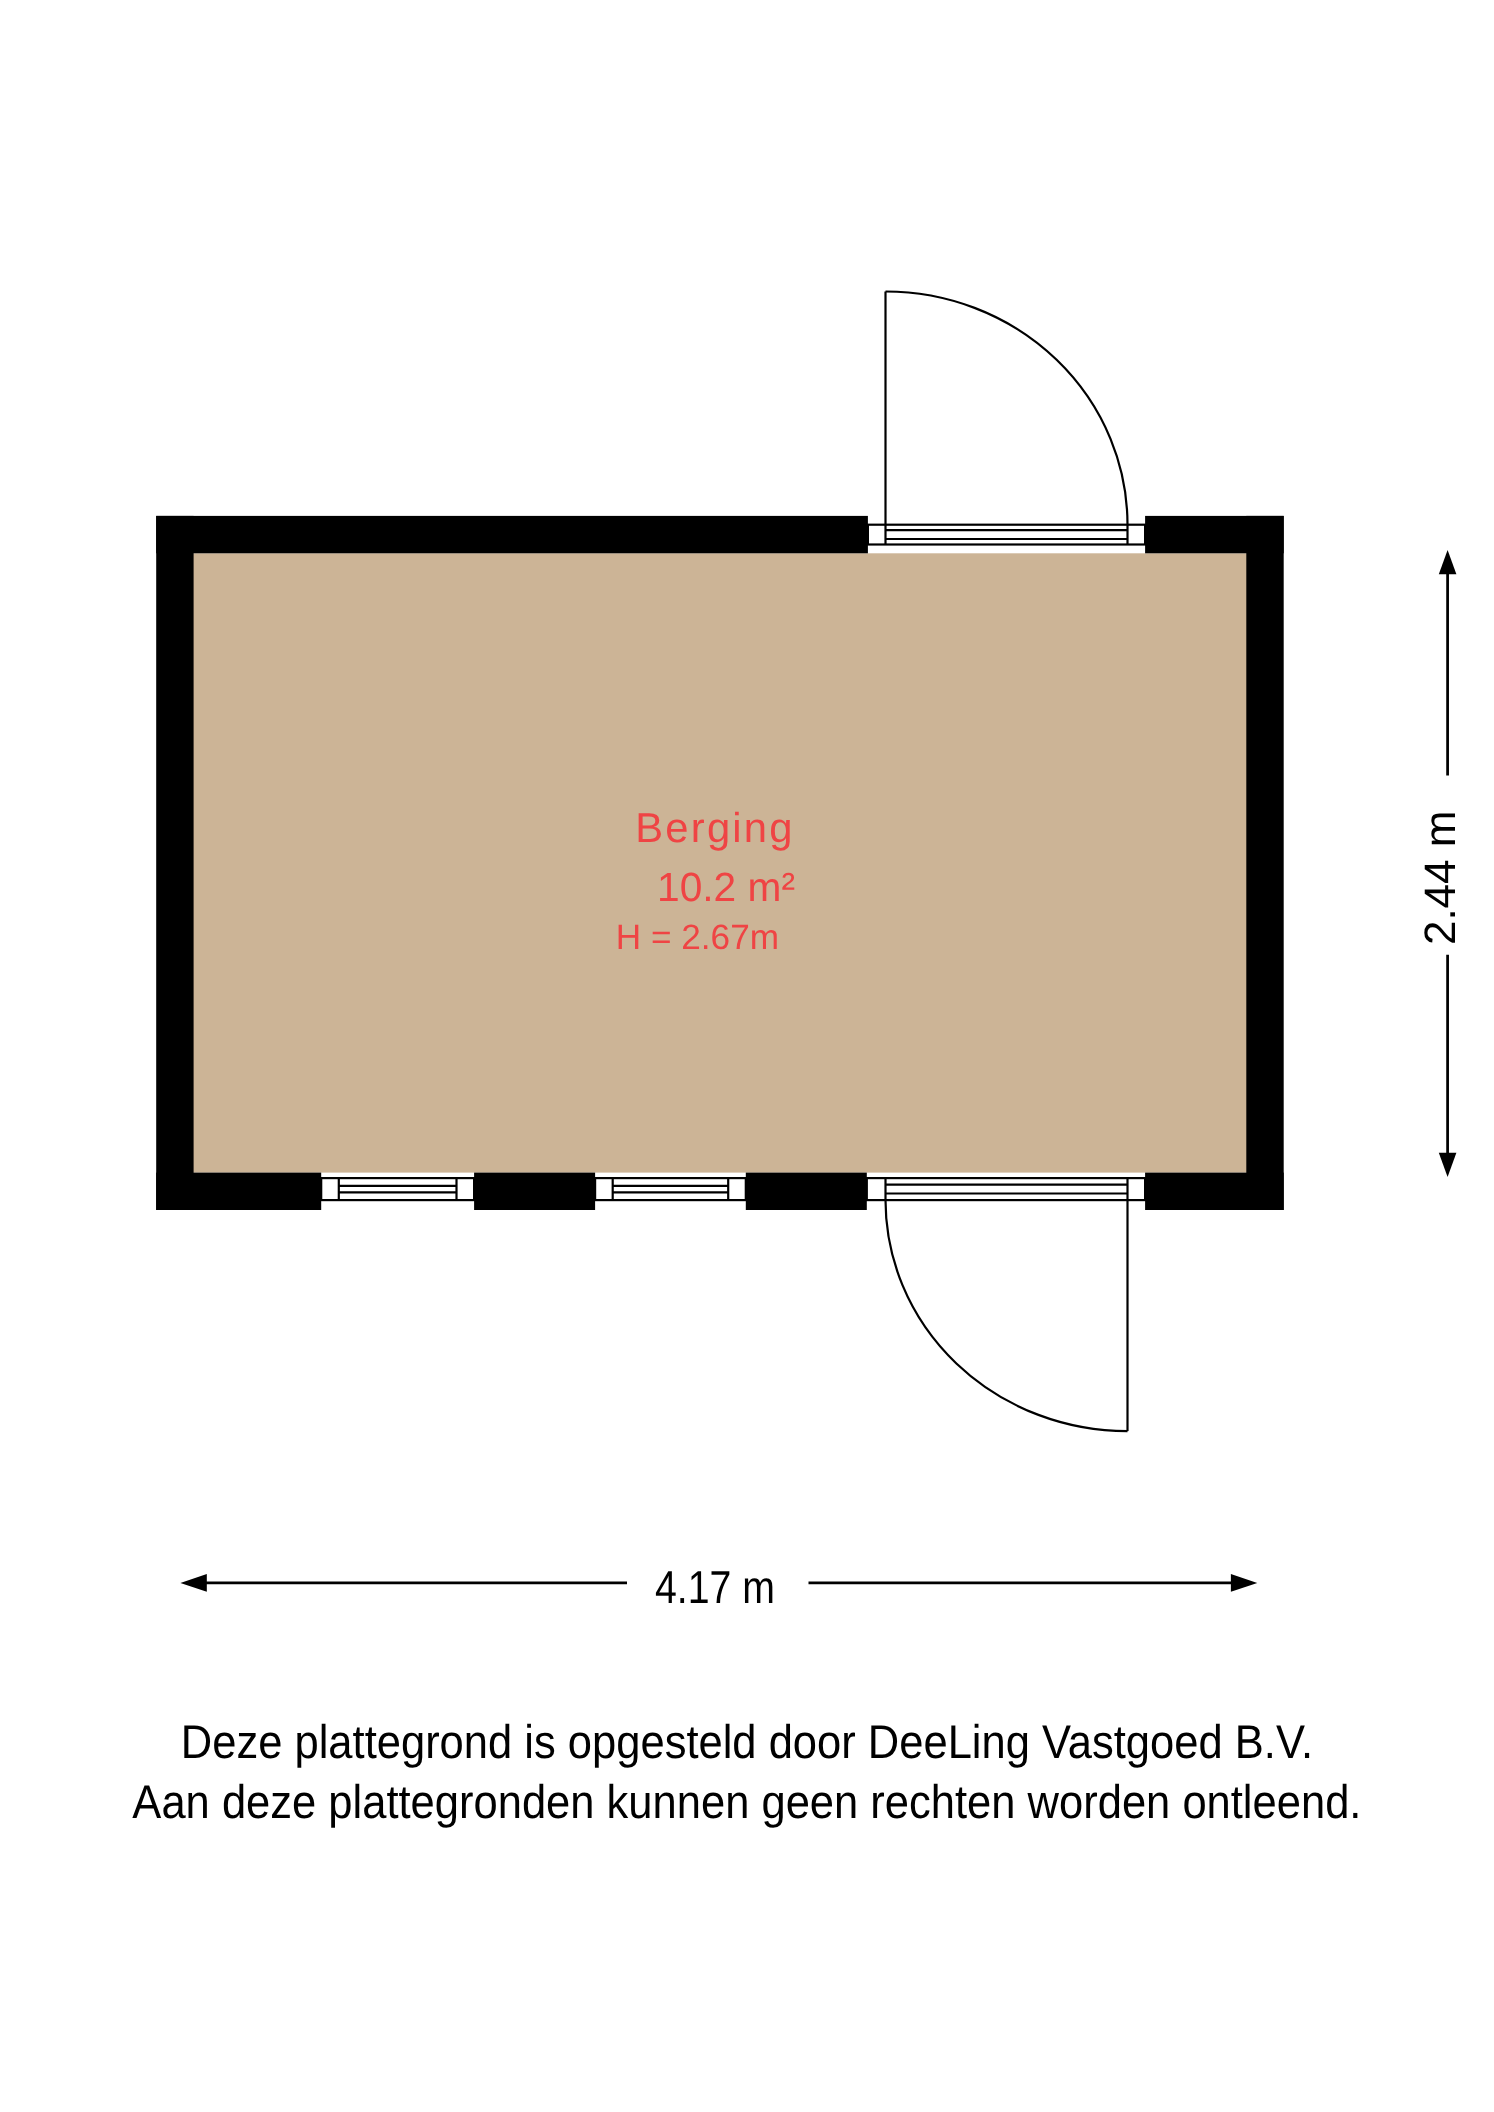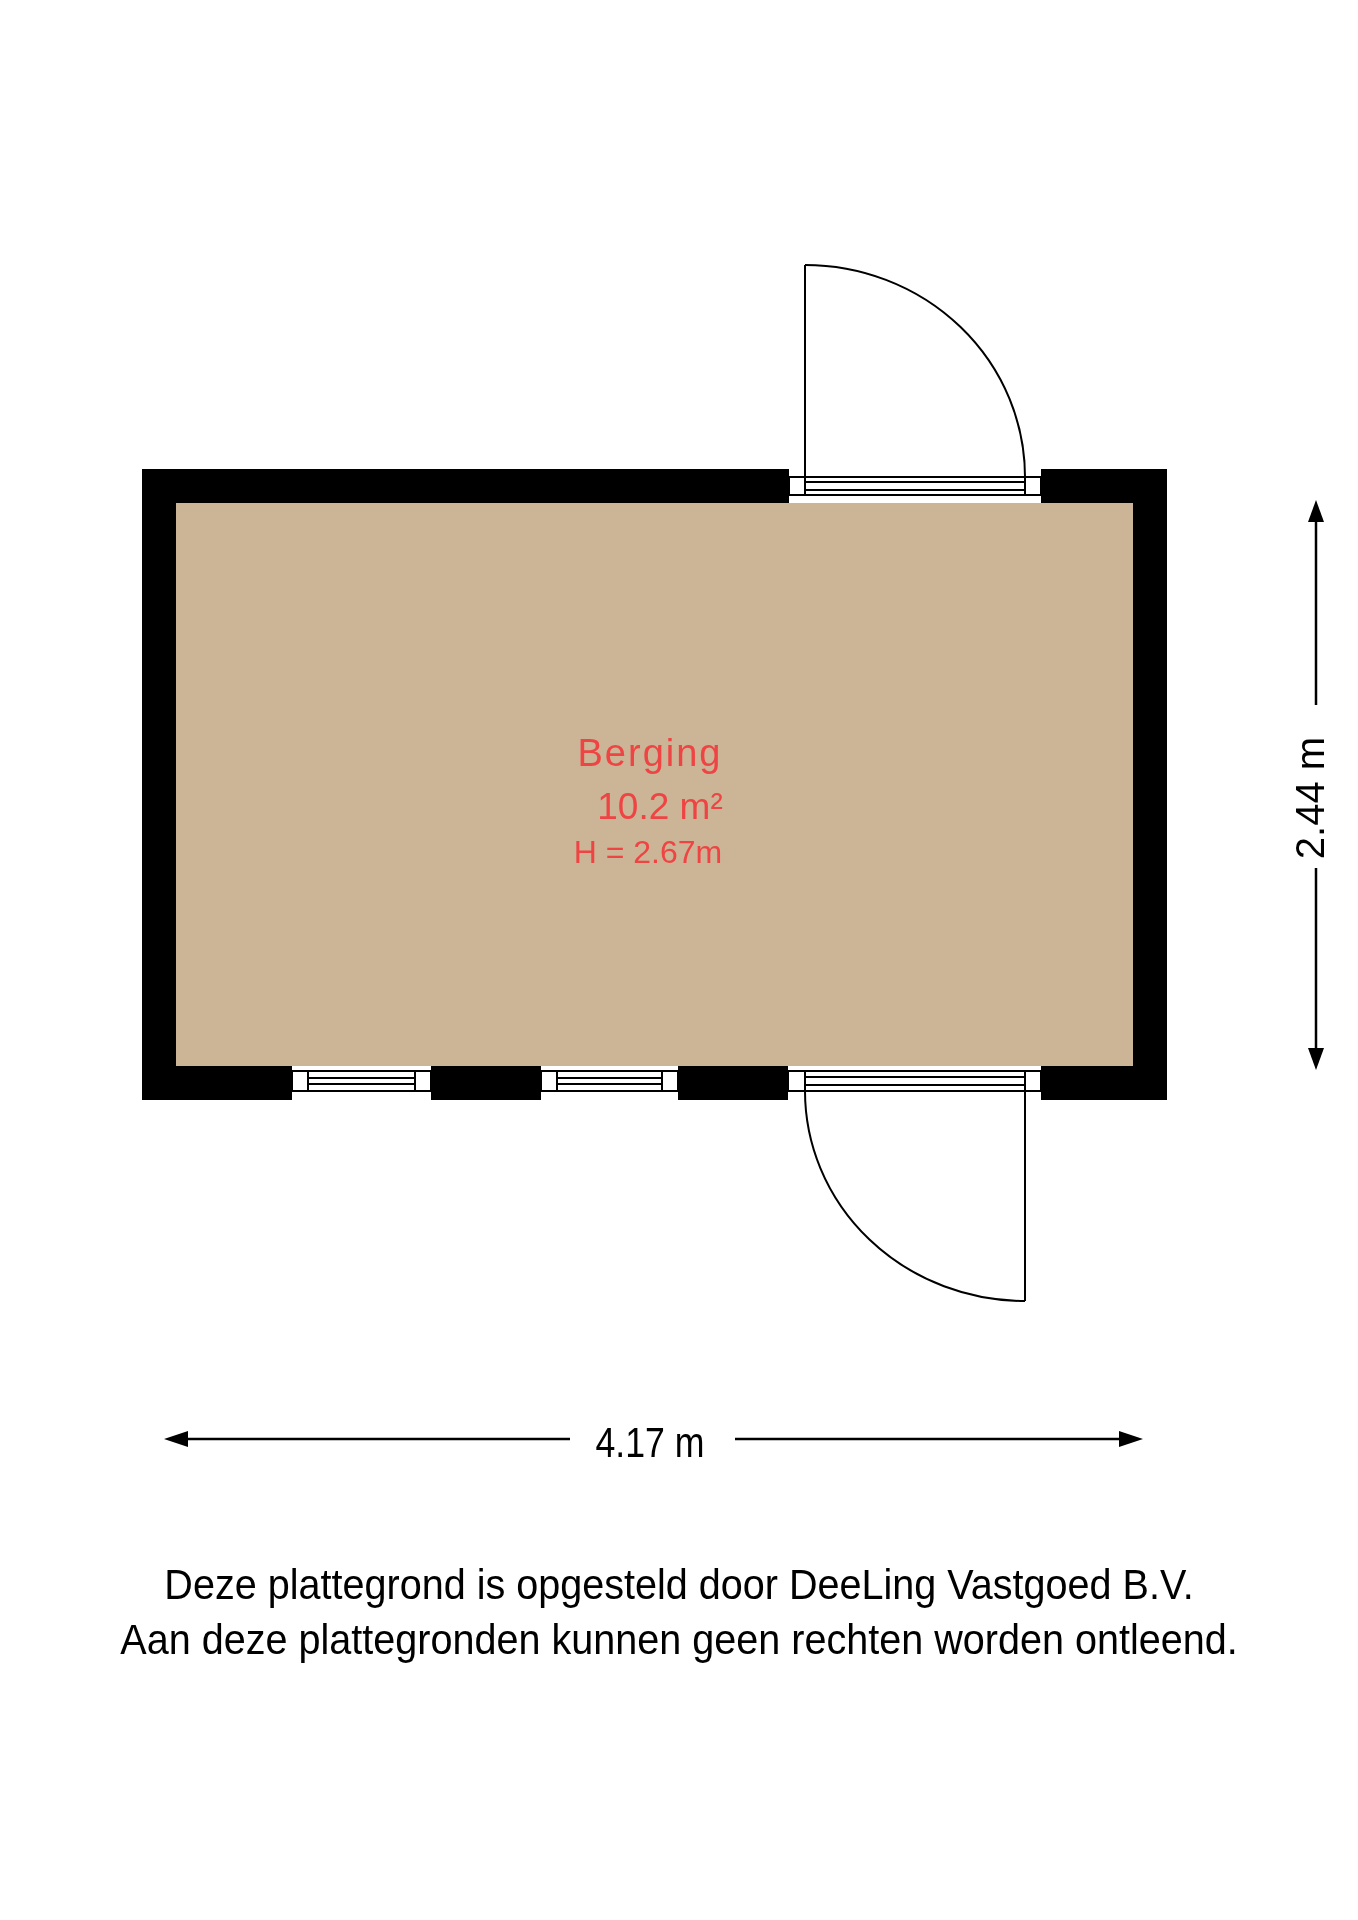--- a/index.html
+++ b/index.html
@@ -36,21 +36,21 @@
       letter-spacing: 2px;
     }
     .room-area {
       top: 788px;
       font-size: 37px;
       left: 510px;
     }
     .room-height {
       top: 836px;
       font-size: 32px;
-      left: 498px;
+      left: 484px;
       text-align: center;
     }
     .dim-h-label {
       position: absolute;
       left: 560px;
       top: 1422px;
       width: 180px;
       text-align: center;
       font-size: 42px;
       line-height: 1;

